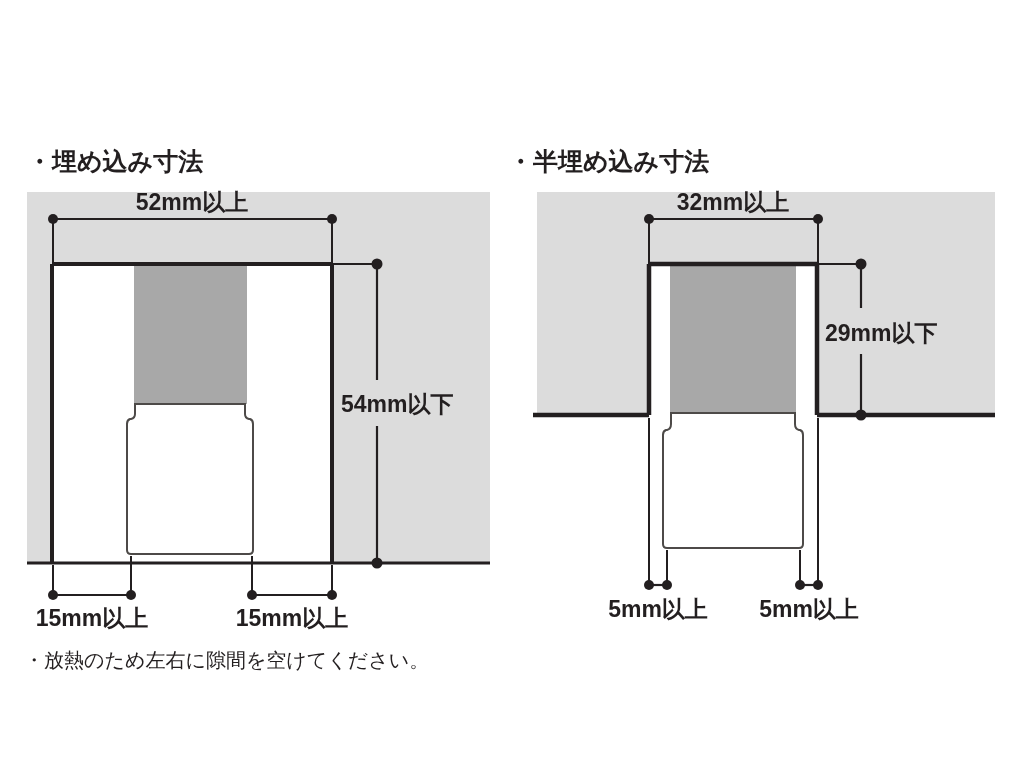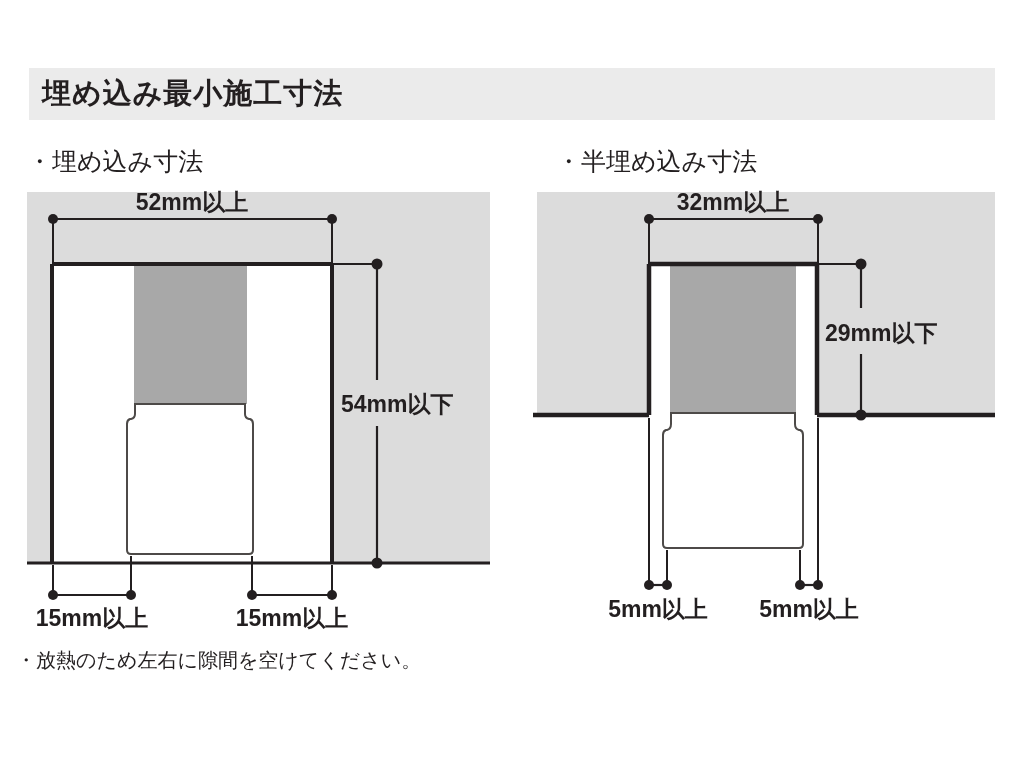--- a/index.html
+++ b/index.html
@@ -33,60 +33,57 @@
     font-size: 29px;
     font-weight: bold;
     letter-spacing: 1px;
     color: #231f20;
     margin-left: 13px;
     white-space: nowrap;
   }
   .sub-head {
     position: absolute;
     font-size: 25px;
-    font-weight: normal;
+    font-weight: bold;
     color: #231f20;
     white-space: nowrap;
   }
   #sub-head-left  { left: 27px;  top: 145px; }
-  #sub-head-right { left: 556px; top: 145px; }
+  #sub-head-right { left: 508px; top: 145px; }
 
   .diagram {
     position: absolute;
     top: 186px;
   }
   #diagram-left  { left: 0px; }
   #diagram-right { left: 512px; }
 
   .notes {
     position: absolute;
-    left: 16px;
+    left: 24px;
     top: 645px;
     font-size: 20px;
     line-height: 30px;
     color: #231f20;
     white-space: nowrap;
   }
   .note-line { display: block; }
 
   svg text {
     font-family: "Liberation Sans", "DejaVu Sans", sans-serif;
     font-weight: bold;
     fill: #231f20;
   }
   .dim-label { font-size: 23px; }
 </style>
 </head>
 <body>
 
 <div id="page">
 
-  <div class="section-header">
-    <span class="section-header-text">埋め込み最小施工寸法</span>
-  </div>
 
   <div class="sub-head" id="sub-head-left">・埋め込み寸法</div>
 
   <div class="sub-head" id="sub-head-right">・半埋め込み寸法</div>
 
   <svg class="diagram" id="diagram-left" width="512" height="460" viewBox="0 0 512 460">
 
     <rect x="27" y="6" width="463" height="371" fill="#dcdcdc"></rect>
 
     <rect x="53" y="78" width="279" height="299" fill="#ffffff"></rect>

